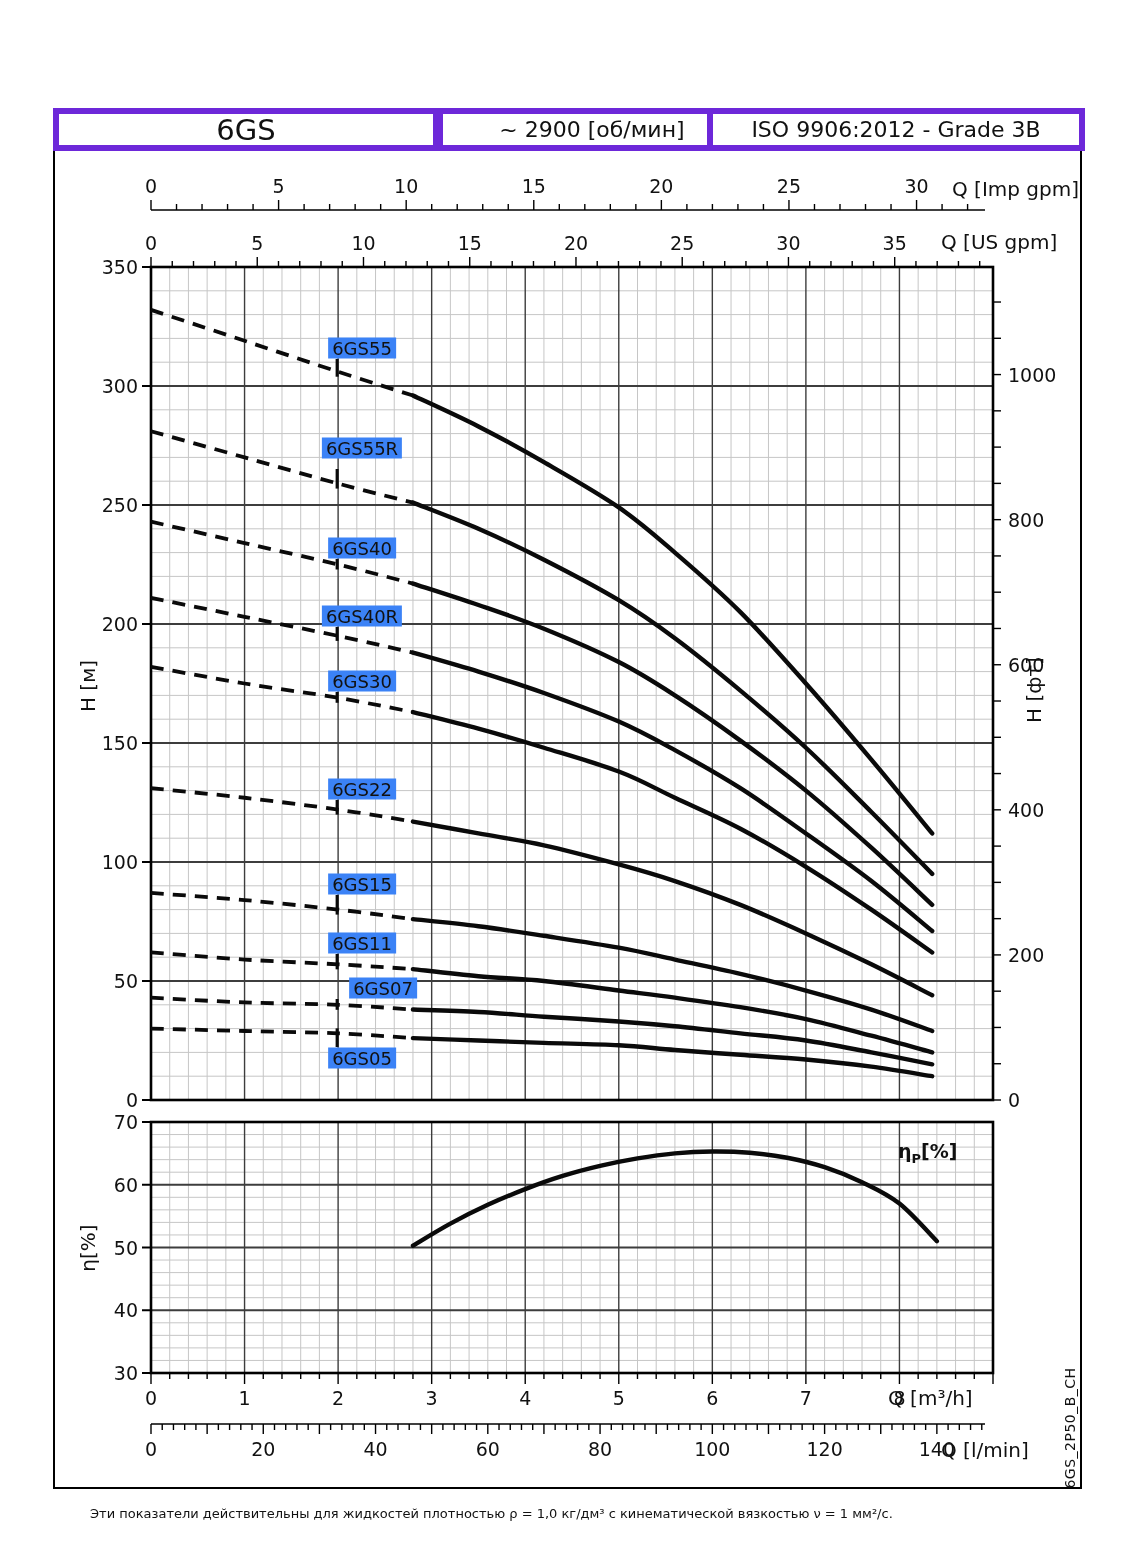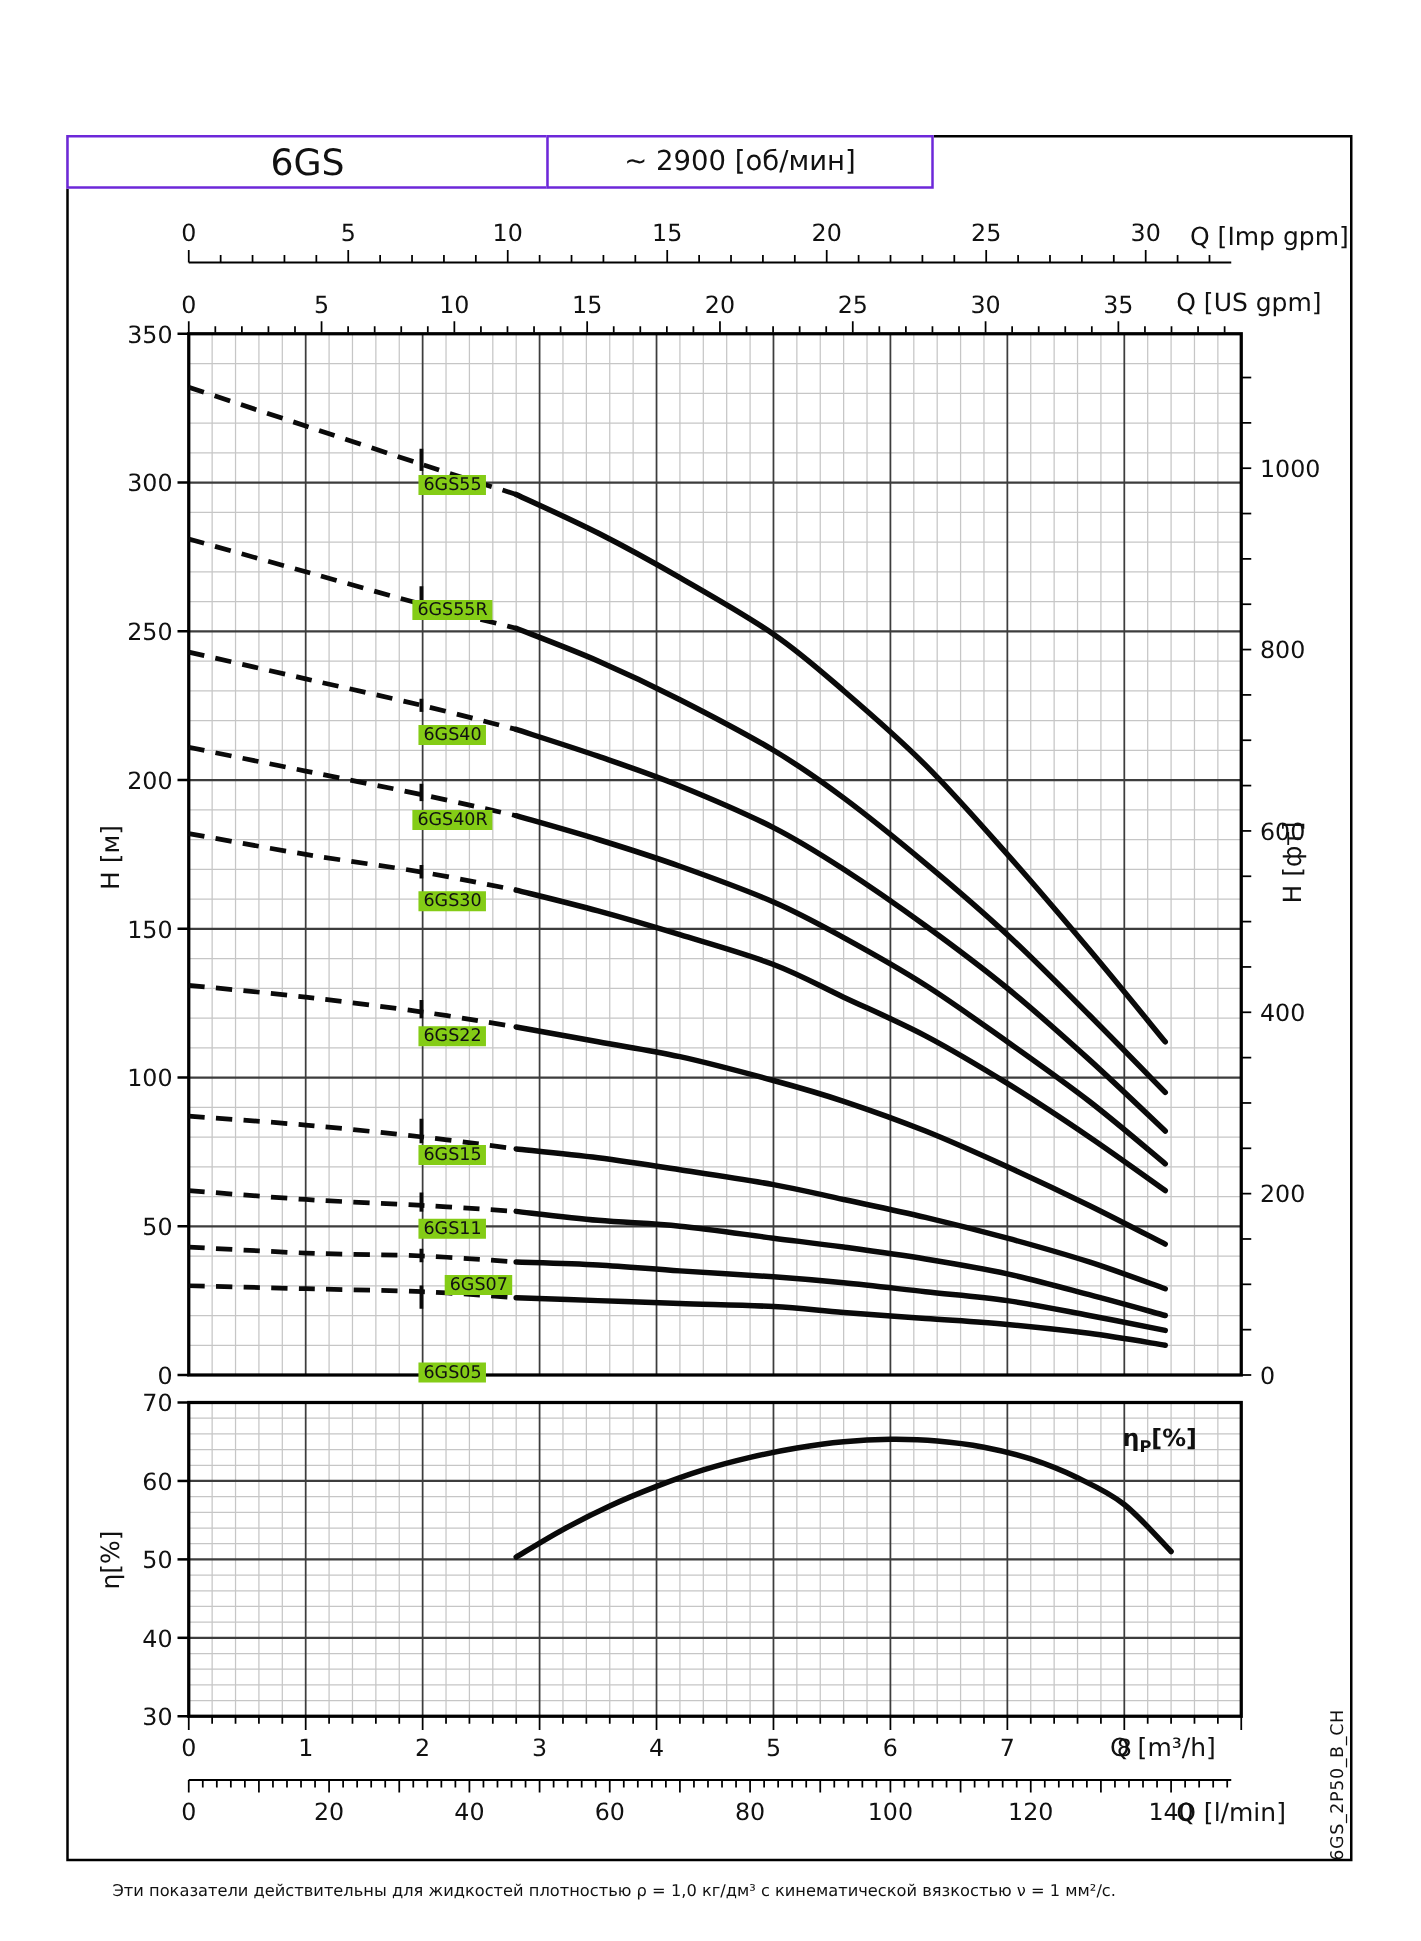--- a/index.html
+++ b/index.html
@@ -1,43 +1,44 @@
 <!DOCTYPE html>
 <html><head>
 <meta charset="utf-8">
 <style>
   html,body{margin:0;padding:0;background:#fff;}
   body{width:1137px;height:1553px;position:relative;font-family:"DejaVu Sans","Liberation Sans",sans-serif;color:#111;}
   #page{position:absolute;inset:0;background:#fff;overflow:hidden;}
   .abs{position:absolute;}
   #title{left:52px;top:24px;font-weight:bold;font-size:29px;line-height:35px;letter-spacing:0px;}
   #frame{left:53px;top:108px;width:1029px;height:1381px;border:2.5px solid #000;box-sizing:border-box;}
-  .hcell{top:108px;height:43px;border:2px solid #6d28d9;box-sizing:border-box;display:flex;align-items:center;justify-content:center;background:#fff;}
+  .hcell{top:108px;height:43px;border:6px solid #6d28d9;box-sizing:border-box;display:flex;align-items:center;justify-content:center;background:#fff;}
   #hcell-model{left:53px;width:386px;font-size:29px;}
   #hcell-speed{left:437px;width:310px;font-size:22px;}
   #hcell-std{left:707px;width:378px;font-size:22px;}
   #chart-svg{left:0;top:0;}
   .unit{font-size:20px;white-space:nowrap;}
   .vlabel{position:absolute;transform:translate(-50%,-50%) rotate(-90deg);white-space:nowrap;font-size:20px;}
-  .clabel{position:absolute;transform:translate(-50%,-50%);background:#84cc16;padding:0 4px;font-size:14px;white-space:nowrap;z-index:3;margin-top:40px;}
+  .clabel{position:absolute;transform:translate(-50%,-50%);background:#3b82f6;padding:0 4px;font-size:18px;white-space:nowrap;z-index:3;}
   #eff-annot{font-size:19px;font-weight:bold;}
   #eff-annot sub{font-size:13px;}
   #side-code{position:absolute;transform:translate(-50%,-50%) rotate(-90deg);font-size:14px;letter-spacing:0.5px;white-space:nowrap;}
   #footnote{left:53px;top:1506px;font-size:13px;margin-left:37px;}
 </style>
 </head>
 <body>
 
 <div id="page">
 
 
   <div id="frame" class="abs"></div>
 
   <div id="hcell-model" class="abs hcell">6GS</div>
   <div id="hcell-speed" class="abs hcell">~ 2900 [об/мин]</div>
+  <div id="hcell-std" class="abs hcell">ISO 9906:2012 - Grade 3B</div>
 
   <svg id="chart-svg" class="abs" width="1137" height="1553">
       <g>
         <line x1="169.7111111111111" y1="267" x2="169.7111111111111" y2="1100" stroke="#c6c6c6" stroke-width="1"></line>
         <line x1="188.42222222222222" y1="267" x2="188.42222222222222" y2="1100" stroke="#c6c6c6" stroke-width="1"></line>
         <line x1="207.13333333333335" y1="267" x2="207.13333333333335" y2="1100" stroke="#c6c6c6" stroke-width="1"></line>
         <line x1="225.84444444444443" y1="267" x2="225.84444444444443" y2="1100" stroke="#c6c6c6" stroke-width="1"></line>
         <line x1="263.26666666666665" y1="267" x2="263.26666666666665" y2="1100" stroke="#c6c6c6" stroke-width="1"></line>
         <line x1="281.97777777777776" y1="267" x2="281.97777777777776" y2="1100" stroke="#c6c6c6" stroke-width="1"></line>
         <line x1="300.68888888888887" y1="267" x2="300.68888888888887" y2="1100" stroke="#c6c6c6" stroke-width="1"></line>

